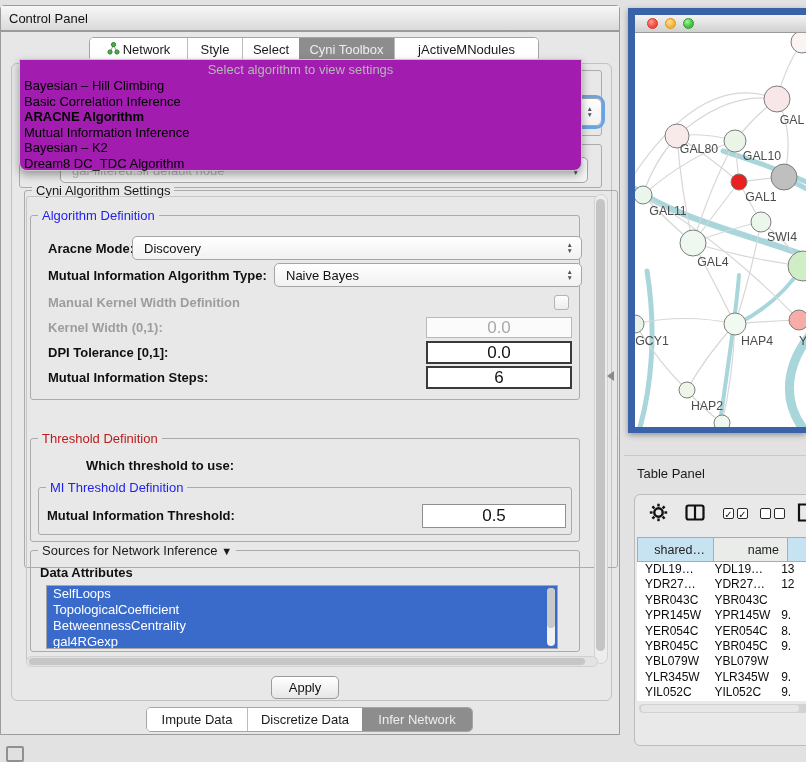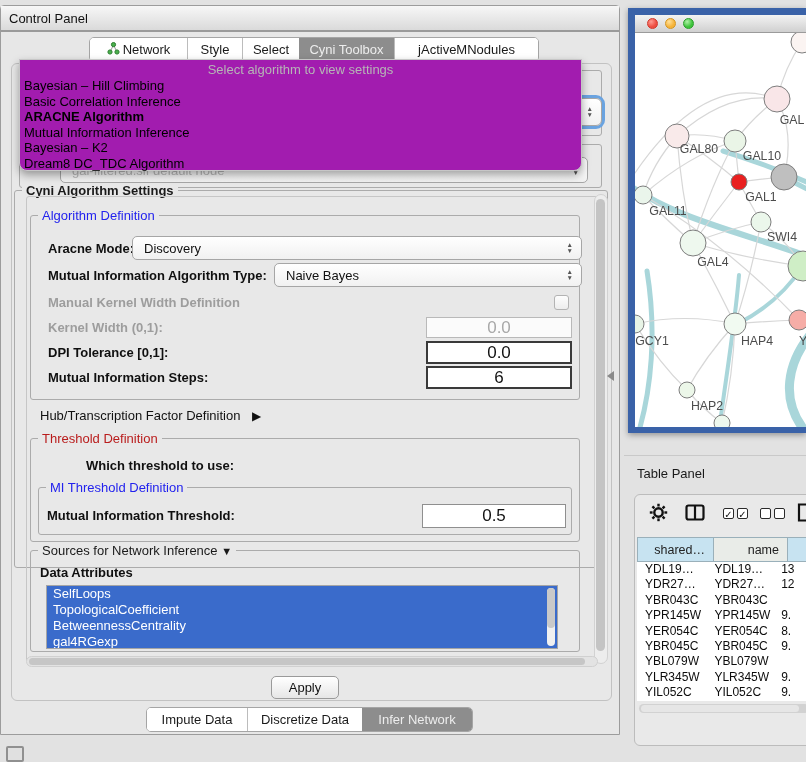--- a/index.html
+++ b/index.html
@@ -134,21 +134,21 @@
         <div id="algo-items">
             <div class="pop-item">Bayesian – Hill Climbing</div>
             <div class="pop-item">Basic Correlation Inference</div>
             <div class="pop-item bold">ARACNE Algorithm</div>
             <div class="pop-item">Mutual Information Inference</div>
             <div class="pop-item">Bayesian – K2</div>
             <div class="pop-item">Dream8 DC_TDC Algorithm</div>
           </div>
       </div>
 
-      <div class="grp" style="left:2px;top:126px;width:594px;height:378px;font-weight:bold;">
+      <div class="grp" style="left:12px;top:126px;width:594px;height:378px;">
         <span class="grp-legend">Cyni Algorithm Settings</span>
       </div>
       <div class="grp" style="left:14px;top:132px;width:572px;height:466px;border-color:#c6c6c6;"></div>
       <div class="vscroll" style="left:582px;top:130px;width:14px;height:470px;">
         <div class="thumb" style="top:4px;height:452px;"></div>
       </div>
 
       <div class="grp" style="left:18px;top:151px;width:550px;height:185px;">
         <span class="grp-legend t-blue">Algorithm Definition</span>
       </div>
@@ -164,24 +164,20 @@
       </div>
       <span class="lbl gray" style="left:36px;top:231px;">Manual Kernel Width Definition</span>
       <span class="chk" style="left:542px;top:231px;"></span>
       <span class="lbl gray" style="left:36px;top:256px;">Kernel Width (0,1):</span>
       <span class="tfield dis" style="left:414px;top:253px;width:146px;height:21px;line-height:19px;">0.0</span>
       <span class="lbl" style="left:36px;top:281px;">DPI Tolerance [0,1]:</span>
       <span class="tfield dark" style="left:414px;top:277px;width:146px;height:23px;line-height:19px;">0.0</span>
       <span class="lbl" style="left:36px;top:306px;">Mutual Information Steps:</span>
       <span class="tfield dark" style="left:414px;top:302px;width:146px;height:23px;line-height:19px;">6</span>
 
-      <div class="hub-row">
-        <span>Hub/Transcription Factor Definition</span>
-        <span class="tri">▶</span>
-      </div>
 
       <div class="grp" style="left:18px;top:374px;width:550px;height:104px;">
         <span class="grp-legend t-green">Threshold Definition</span>
       </div>
       <span class="lbl" style="left:74px;top:394px;">Which threshold to use:</span>
       <div class="grp" style="left:26px;top:423px;width:534px;height:48px;">
         <span class="grp-legend t-blue">MI Threshold Definition</span>
       </div>
       <span class="lbl" style="left:25px;top:444px;margin-left:10px;">Mutual Information Threshold:</span>
       <span class="tfield norm" style="left:410px;top:440px;width:144px;height:24px;line-height:22px;">0.5</span>

